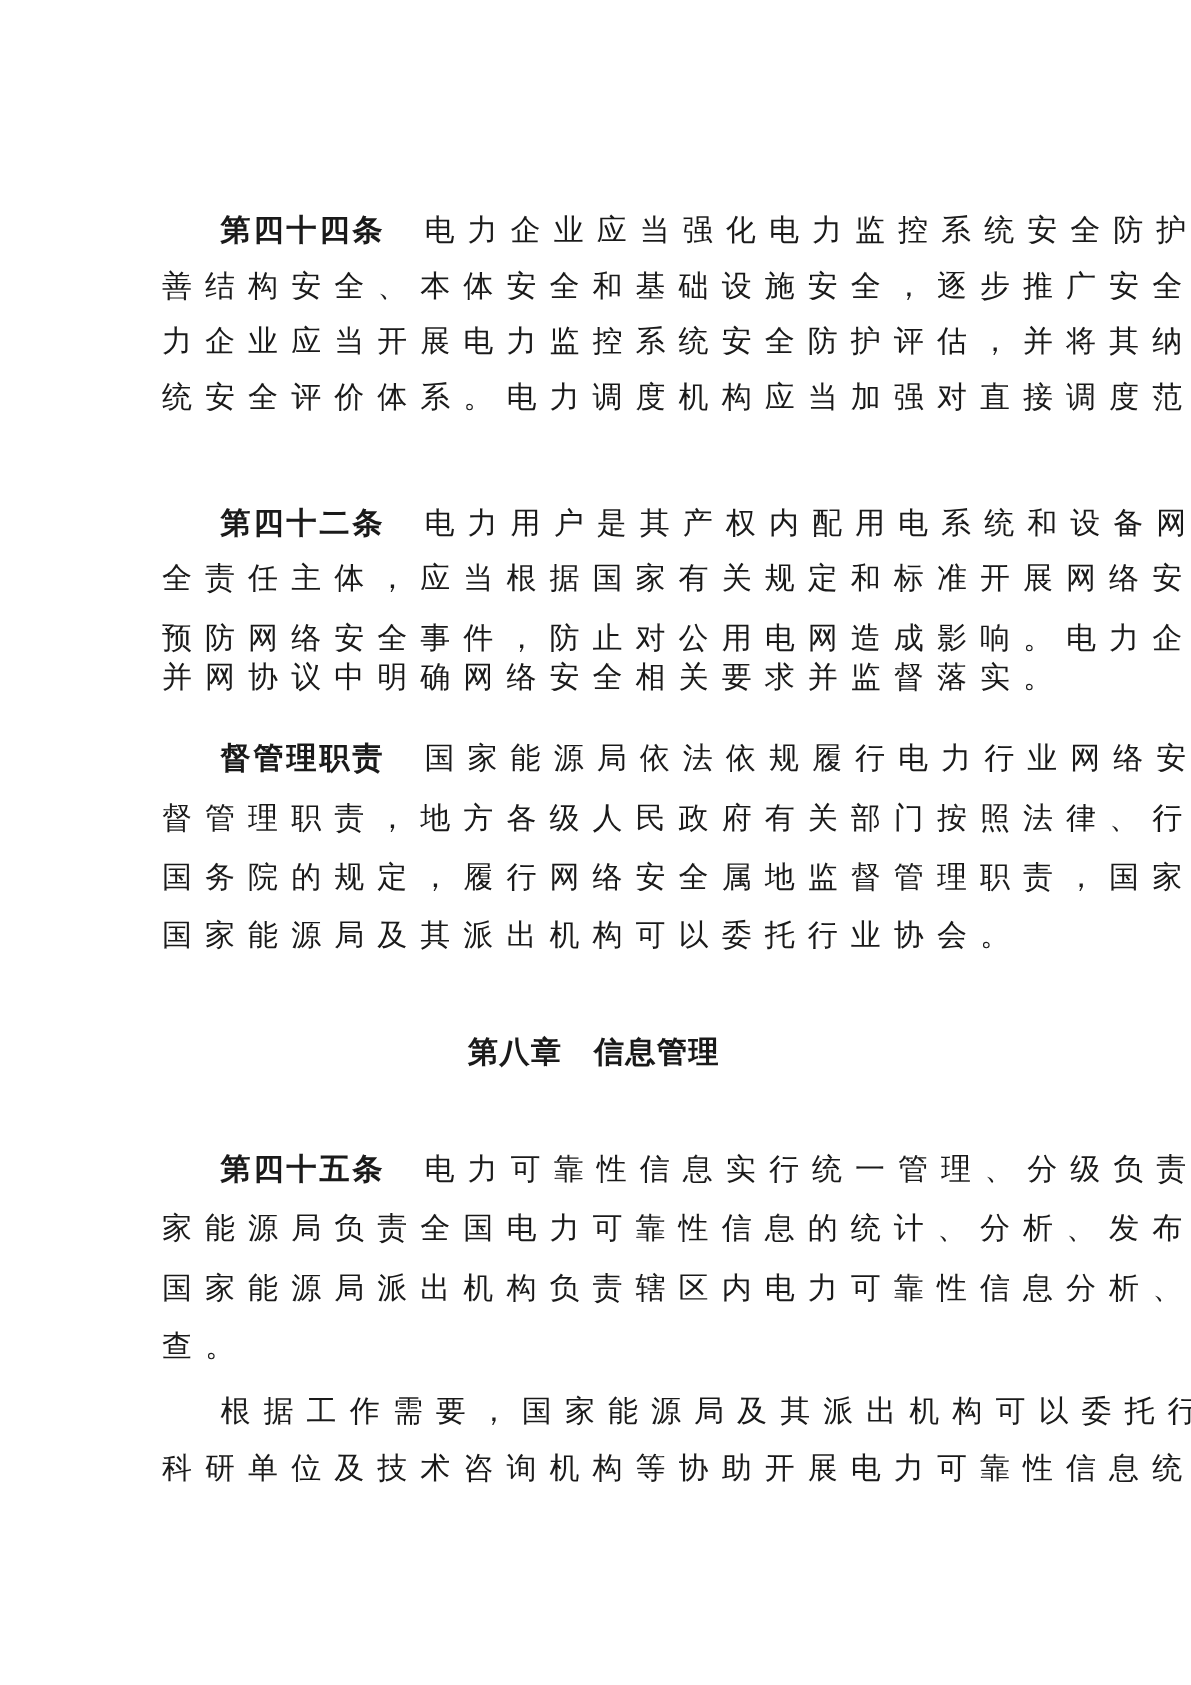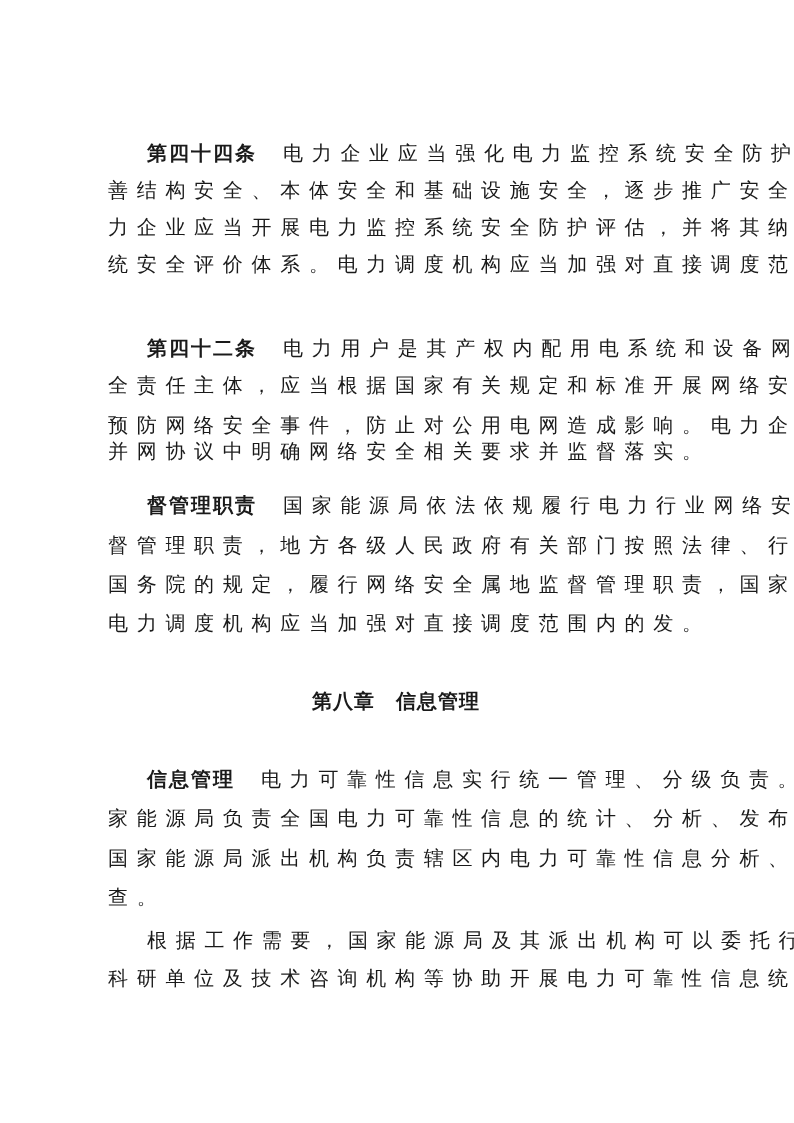--- a/index.html
+++ b/index.html
@@ -31,26 +31,26 @@
   </div>
   <div class="line" style="top:370px;">全责任主体，应当根据国家有关规定和标准开展网络安全防护，</div>
   <div class="line" style="top:410px;">预防网络安全事件，防止对公用电网造成影响。电力企业应当在</div>
   <div class="line" style="top:436px;">并网协议中明确网络安全相关要求并监督落实。</div>
 
   <div class="line indent" style="top:490px;">
     <span class="bold">督管理职责</span><span class="gap"></span><span>国家能源局依法依规履行电力行业网络安全监</span>
   </div>
   <div class="line" style="top:530px;">督管理职责，地方各级人民政府有关部门按照法律、行政法规和</div>
   <div class="line" style="top:569px;">国务院的规定，履行网络安全属地监督管理职责，国家能源局派</div>
-  <div class="line" style="top:608px;">电力调度机构应当加强对直接调度范围内的发。</div>
+  <div class="line" style="top:608px;">国家能源局及其派出机构可以委托行业协会。</div>
 
   <div class="heading" style="top:686px;">第八章　信息管理</div>
 
   <div class="line indent" style="top:764px;">
-    <span class="bold">信息管理</span><span class="gap"></span><span>电力可靠性信息实行统一管理、分级负责。国</span>
+    <span class="bold">第四十五条</span><span class="gap"></span><span>电力可靠性信息实行统一管理、分级负责。国</span>
   </div>
   <div class="line" style="top:803px;">家能源局负责全国电力可靠性信息的统计、分析、发布和核查，</div>
   <div class="line" style="top:843px;">国家能源局派出机构负责辖区内电力可靠性信息分析、发布和核</div>
   <div class="line" style="top:882px;">查。</div>
 
   <div class="line indent" style="top:925px;">根据工作需要，国家能源局及其派出机构可以委托行业协会、</div>
   <div class="line" style="top:963px;">科研单位及技术咨询机构等协助开展电力可靠性信息统计分析、</div>
 
 </div>
 

